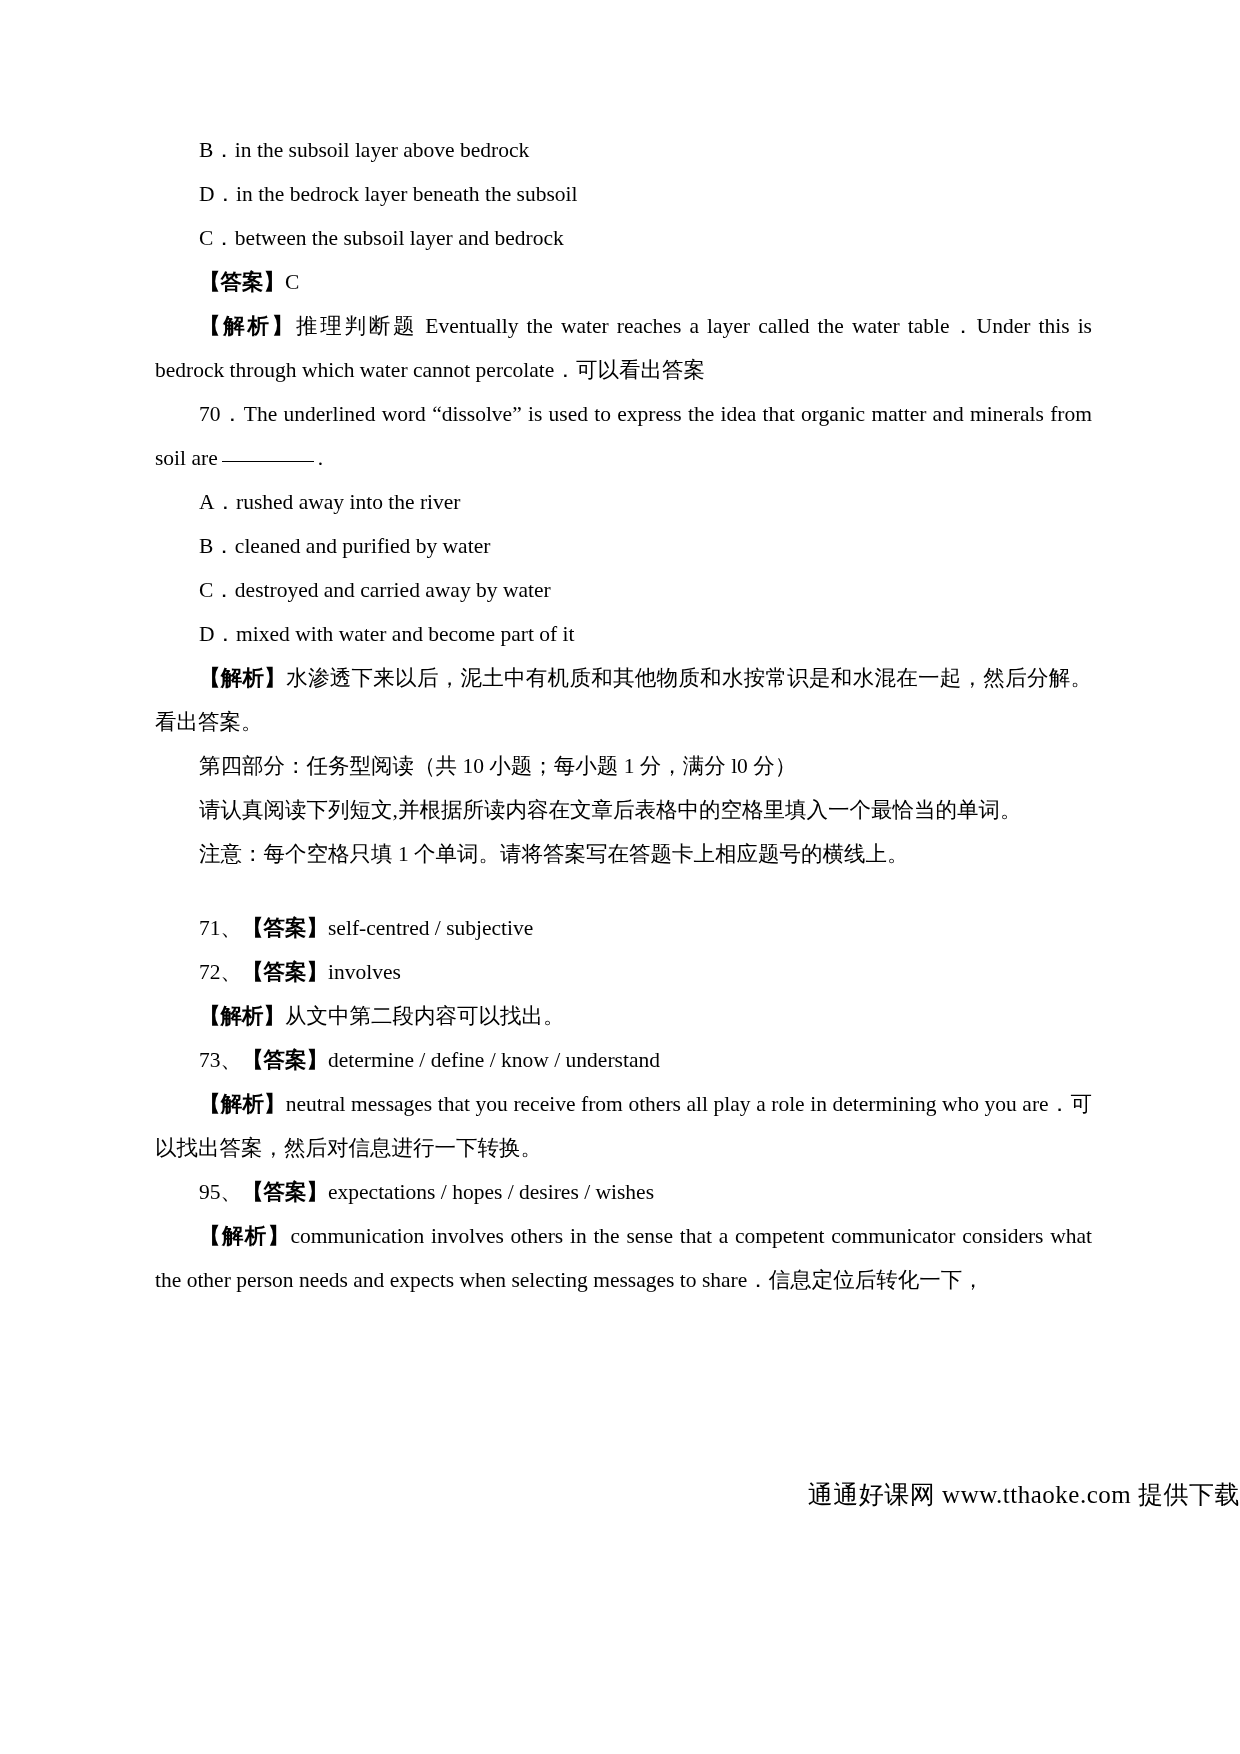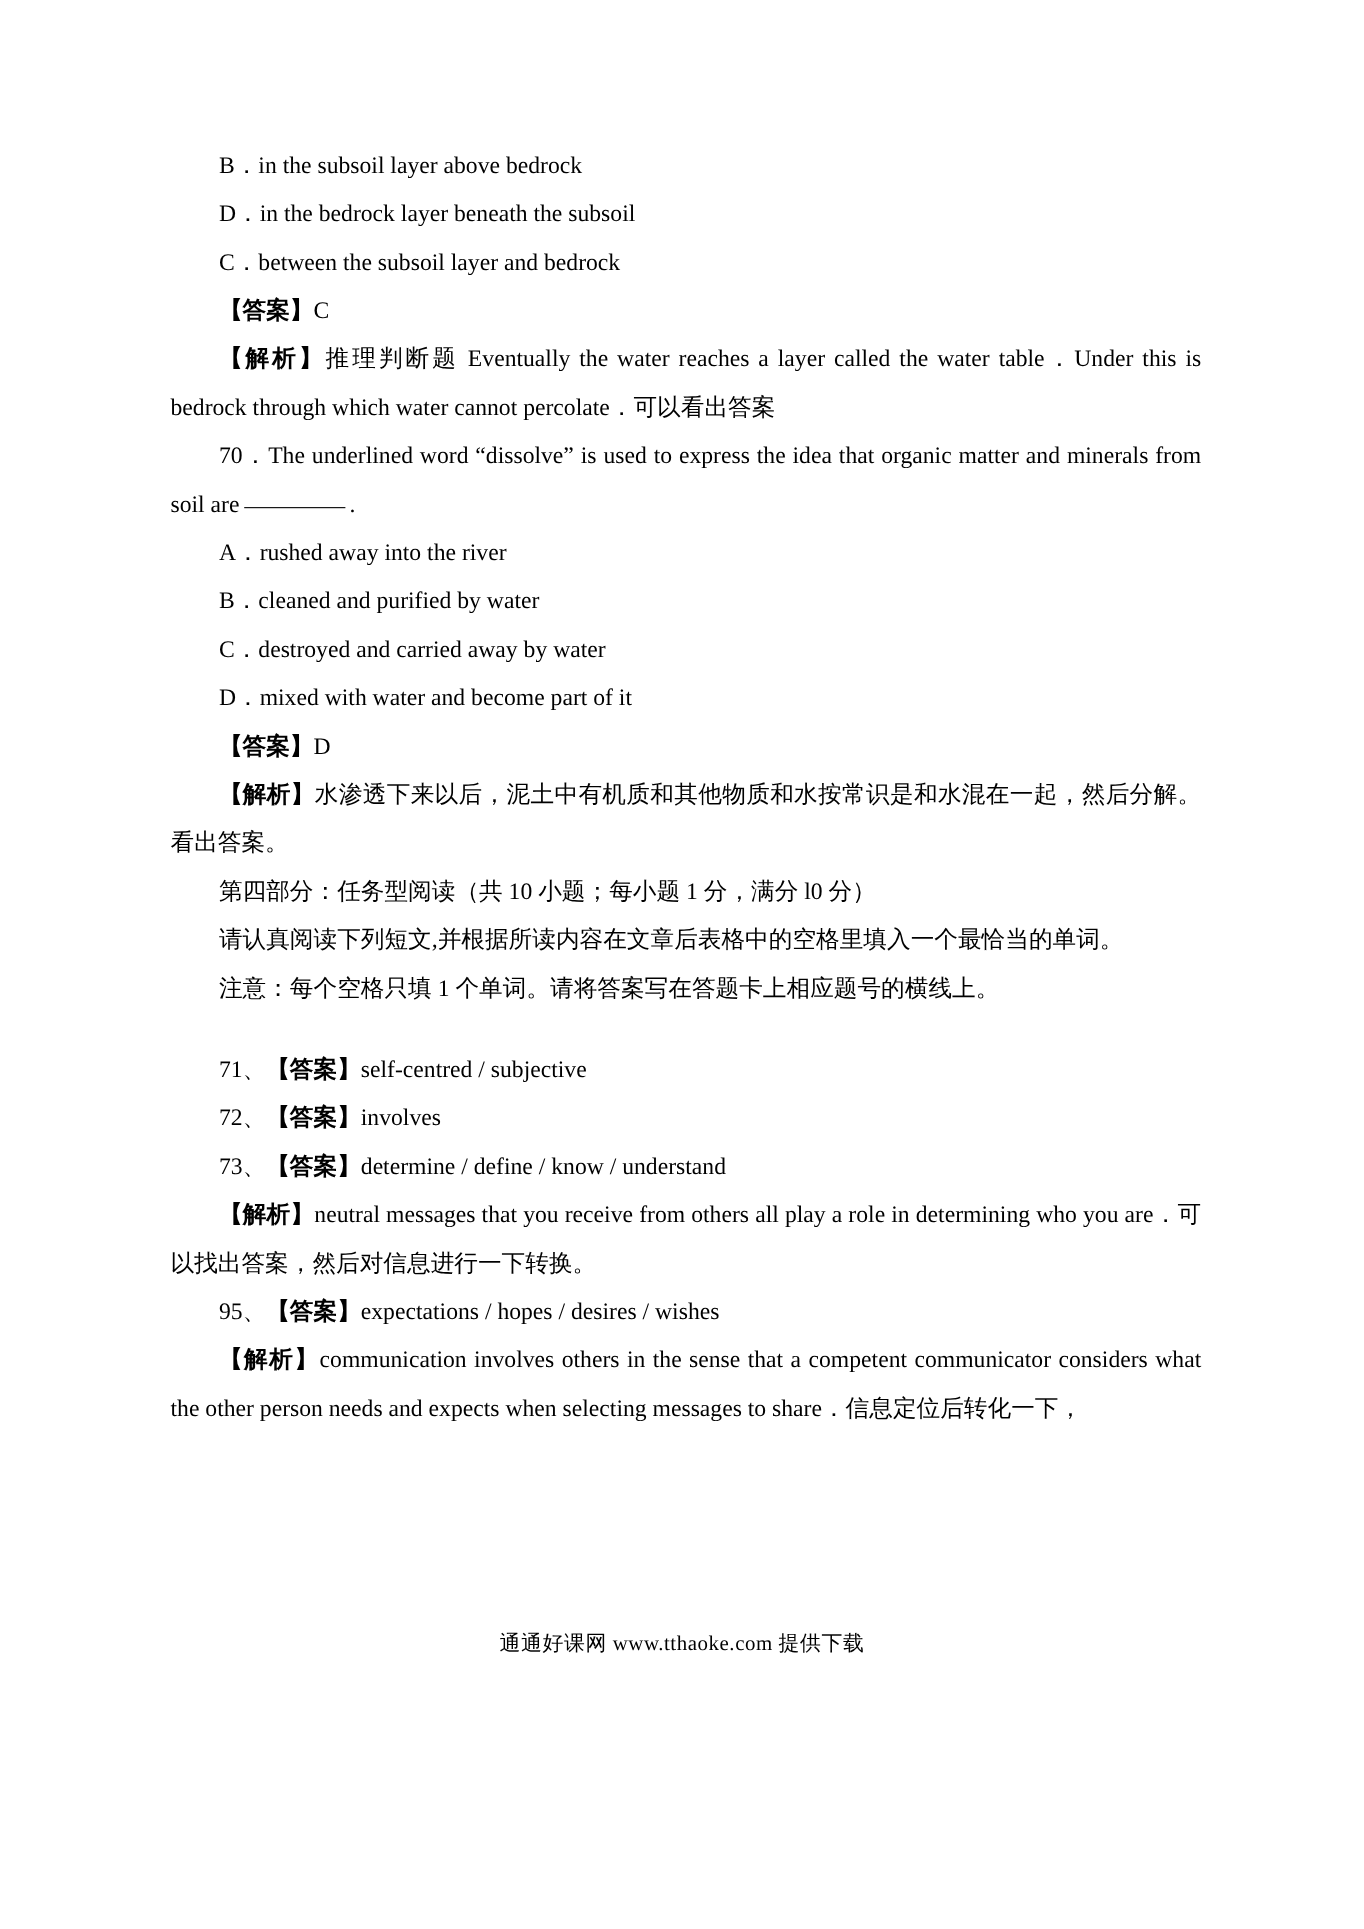--- a/index.html
+++ b/index.html
@@ -55,22 +55,22 @@
     border-bottom: 1.5px solid #000;
     vertical-align: 3px;
     margin: 0 4px;
   }
   .spacer-md { height: 30px; }
   .footer {
     position: absolute;
     left: 0;
     top: 1483px;
     width: 1240px;
-    text-align: center;
-    font-size: 19px;
+    text-align: right;
+    font-size: 25px;
     line-height: 24px;
     letter-spacing: 0.5px;
   }
 </style>
 </head>
 <body>
 
 <div class="page">
 
   <div class="block">
@@ -85,33 +85,33 @@
 
   <p class="line indent"><span>70．</span><span>The underlined word “dissolve” is used to express the idea that organic matter and minerals from soil are</span><span class="gap"></span><span>.</span></p>
 
   <div class="block">
     <p class="line opt">A．rushed away into the river</p>
     <p class="line opt">B．cleaned and purified by water</p>
     <p class="line opt">C．destroyed and carried away by water</p>
     <p class="line opt">D．mixed with water and become part of it</p>
   </div>
 
-  <p class="line indent"><span class="bk cjk">【答案】</span><span>D</span></p>
 
   <p class="line indent"><span class="bk cjk">【解析】</span><span class="cjk">水渗透下来以后，泥土中有机质和其他物质和水按常识是和水混在一起，然后分解。看出答案。</span></p>
 
   <p class="line indent">第四部分：任务型阅读（共 10 小题；每小题 1 分，满分 l0 分）</p>
   <p class="line indent">请认真阅读下列短文,并根据所读内容在文章后表格中的空格里填入一个最恰当的单词。</p>
   <p class="line indent">注意：每个空格只填 1 个单词。请将答案写在答题卡上相应题号的横线上。</p>
 
   <div class="spacer-md"></div>
 
   <p class="line indent"><span>71、</span><span class="bk cjk">【答案】</span><span>self-centred / subjective</span></p>
 
   <p class="line indent"><span>72、</span><span class="bk cjk">【答案】</span><span>involves</span></p>
+  <p class="line indent"><span class="bk cjk">【解析】</span><span class="cjk">从文中第二段内容可以找出。</span></p>
 
   <p class="line indent"><span>73、</span><span class="bk cjk">【答案】</span><span>determine / define / know / understand</span></p>
   <p class="line indent"><span class="bk cjk">【解析】</span><span>neutral messages that you receive from others all play a role in determining who you are．可以找出答案，然后对信息进行一下转换。</span></p>
 
   <p class="line indent"><span>95、</span><span class="bk cjk">【答案】</span><span>expectations / hopes / desires / wishes</span></p>
   <p class="line indent"><span class="bk cjk">【解析】</span><span>communication involves others in the sense that a competent communicator considers what the other person needs and expects when selecting messages to share．信息定位后转化一下，</span></p>
 
 </div>
 
 <div class="footer">通通好课网 www.tthaoke.com 提供下载</div>

